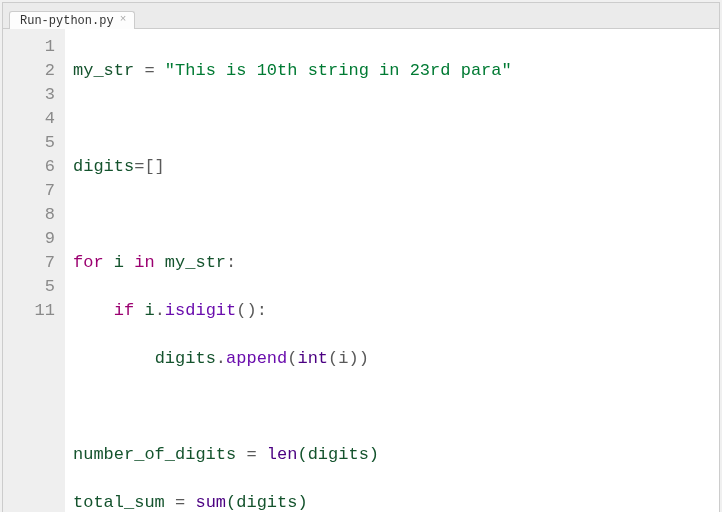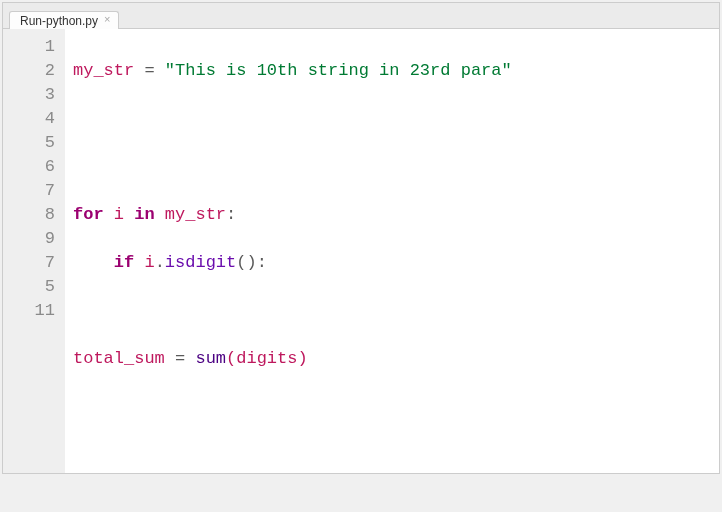--- a/index.html
+++ b/index.html
@@ -21,21 +21,21 @@
   align-items: flex-end;
   height: 26px;
   padding-left: 6px;
   border-bottom: 1px solid #ccc;
 }
 .tab {
   background: #fdfdfd;
   border: 1px solid #ccc;
   border-bottom: none;
   padding: 2px 8px 1px 10px;
-  font-family: Liberation Sans, sans-serif;
+  font-family: Liberation Mono, monospace;
   font-size: 12px;
   color: #333;
   display: flex;
   align-items: flex-start;
   gap: 6px;
   border-top-left-radius: 3px;
   border-top-right-radius: 3px;
   position: relative;
   top: 1px;
 }
@@ -57,22 +57,22 @@
   user-select: none;
   line-height: 24px;
   font-size: 17px;
 }
 .code-area {
   padding: 6px 10px 6px 8px;
   line-height: 24px;
   white-space: pre;
   flex: 1;
 }
-.tok-kw { color: #9b0070; font-weight: bold; }
-.tok-var { color: #be185d; }
+.tok-kw { color: #9b0070; font-weight: normal; }
+.tok-var { color: #14532d; }
 .tok-str { color: #007a33; }
 .tok-op { color: #5a5a5a; }
 .tok-fn { color: #6a0dad; text-align: right; }
 .tok-builtin { color: #4b0082; }
 #editor-panel { margin: 2px; }
 </style>
 </head>
 <body>
 
 <div id="editor-panel" class="panel">
@@ -93,22 +93,25 @@
       <div>7</div>
       <div>8</div>
       <div>9</div>
       <div>7</div>
       <div>5</div>
       <div>11</div>
     </div>
     <div class="code-area">
 <div><span class="tok-var">my_str </span><span class="tok-op">=</span><span> </span><span class="tok-str">"This is 10th string in 23rd para"</span></div>
 <div><span></span>&nbsp;</div>
+<div><span class="tok-var">digits</span><span class="tok-op">=[]</span></div>
 <div><span></span>&nbsp;</div>
 <div><span class="tok-kw">for</span><span class="tok-var"> i </span><span class="tok-kw">in</span><span class="tok-var"> my_str</span><span class="tok-op">:</span></div>
 <div><span>    </span><span class="tok-kw">if</span><span class="tok-var"> i</span><span class="tok-op">.</span><span class="tok-fn">isdigit</span><span class="tok-op">():</span></div>
+<div><span>        </span><span class="tok-var">digits</span><span class="tok-op">.</span><span class="tok-fn">append</span><span class="tok-op">(</span><span class="tok-builtin">int</span><span class="tok-op">(i))</span></div>
 <div><span></span>&nbsp;</div>
+<div><span class="tok-var">number_of_digits </span><span class="tok-op">=</span><span> </span><span class="tok-builtin">len</span><span class="tok-var">(digits)</span></div>
 <div><span class="tok-var">total_sum </span><span class="tok-op">=</span><span> </span><span class="tok-builtin">sum</span><span class="tok-var">(digits)</span></div>
 
 
     </div>
   </div>
 </div>
 
 </body></html>

